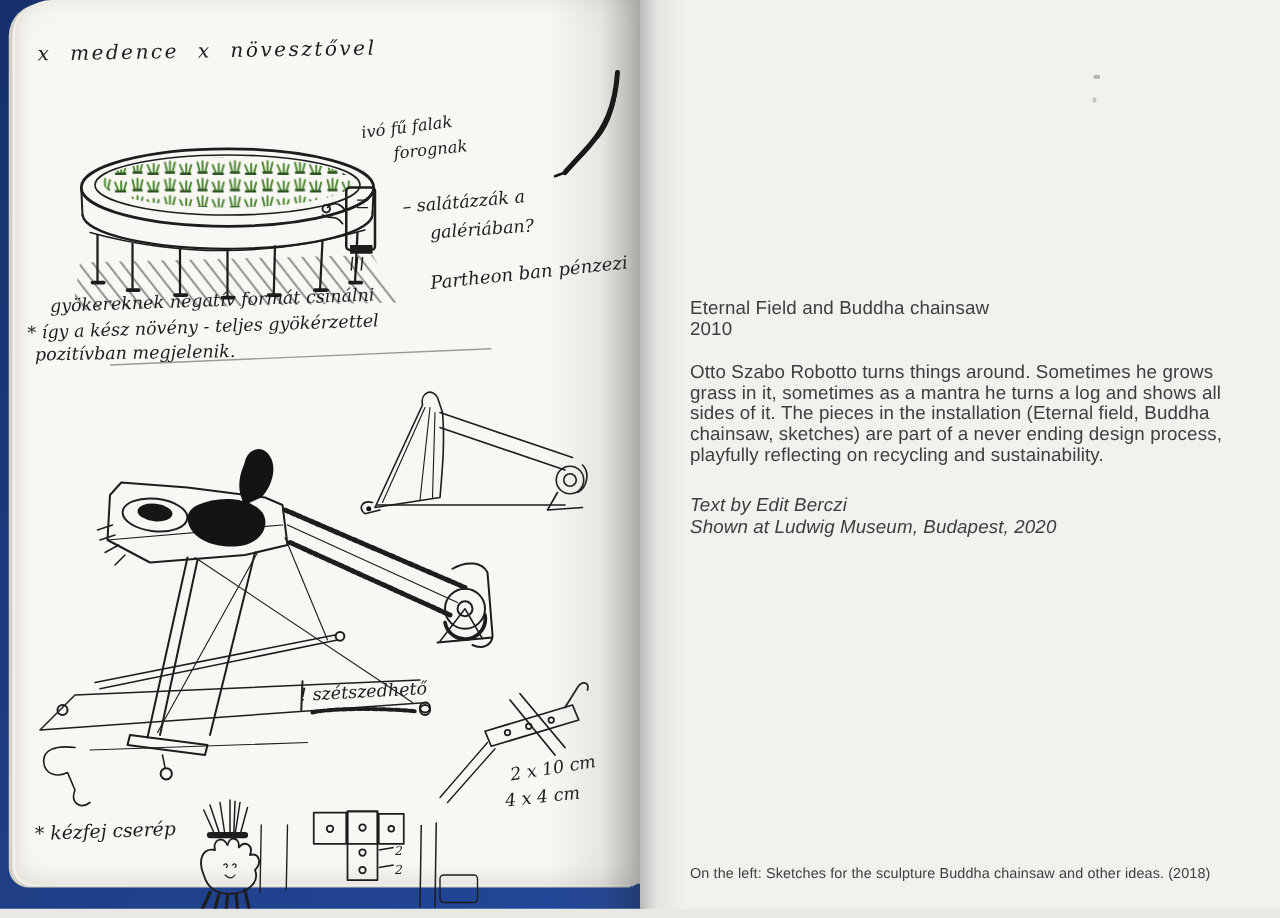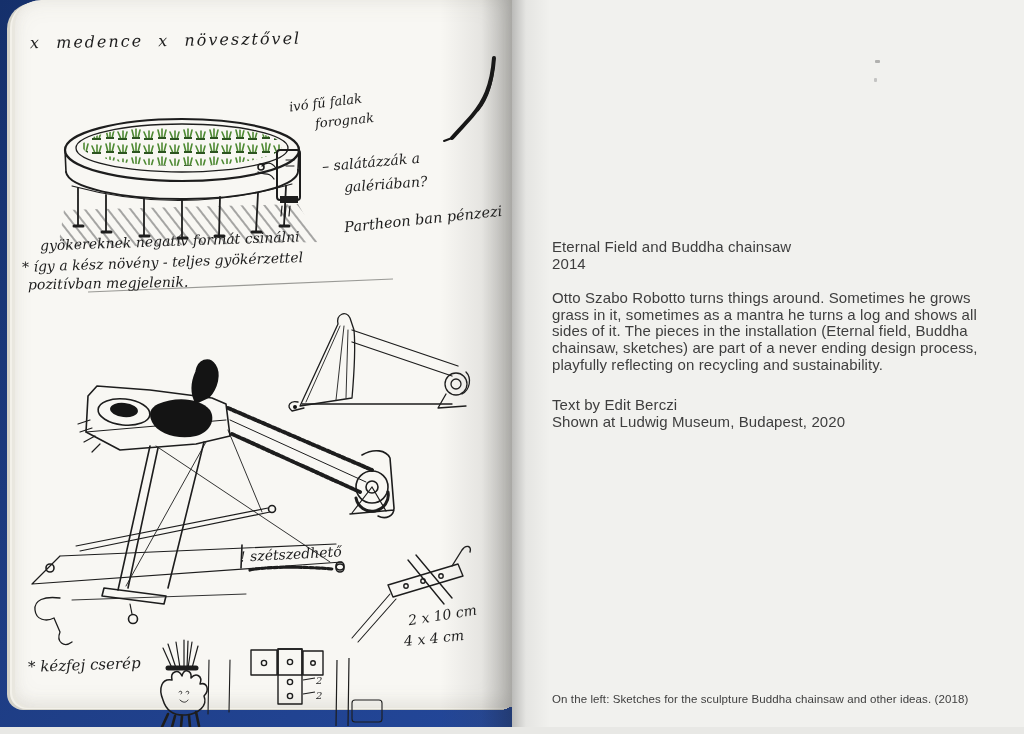--- a/index.html
+++ b/index.html
@@ -53,21 +53,21 @@
     content:"";position:absolute;left:0;top:0;bottom:0;width:38px;
     background:linear-gradient(to right, rgba(60,60,60,0.30), rgba(120,120,120,0.10) 14px, rgba(0,0,0,0) 38px);
     pointer-events:none;
   }
   .text-block{
     position:absolute;left:40px;top:239px;width:450px;
     font-size:15px;line-height:16.6px;letter-spacing:0.1px;
   }
   .tb-title,.tb-year{margin:0;}
   .tb-body{margin:18px 0 0 0;}
-  .tb-credit{margin:24px 0 16px 0;}
+  .tb-credit{margin:24px 0 16px 0;font-style:italic;}
   .tb-credit div{margin:0;}
   .caption{
     position:absolute;left:40px;top:693px;width:460px;
     font-size:11.5px;letter-spacing:0.1px;
   }
   .speck{position:absolute;background:#8f8f8d;border-radius:1px;}
   .speck-1{left:363px;top:60px;width:5px;height:3px;opacity:.65;}
   .speck-2{left:362px;top:78px;width:3px;height:4px;opacity:.45;}
 </style>
 </head>
@@ -218,21 +218,21 @@
 
     <div class="photo-shade"></div>
   </div>
 
   <div class="right-page">
     <div class="speck speck-1"></div>
     <div class="speck speck-2"></div>
 
     <div class="text-block">
       <p class="tb-title">Eternal Field and Buddha chainsaw</p>
-      <p class="tb-year">2014</p>
+      <p class="tb-year">2010</p>
       <p class="tb-body">Otto Szabo Robotto turns things around. Sometimes he grows grass in it, sometimes as a mantra he turns a log and shows all sides of it. The pieces in the installation (Eternal field, Buddha chainsaw, sketches) are part of a never ending design process, playfully reflecting on recycling and sustainability.</p>
       <div class="tb-credit">
         <div>Text by Edit Berczi</div>
         <div>Shown at Ludwig Museum, Budapest, 2020</div>
       </div>
     </div>
 
     <div class="caption">On the left: Sketches for the sculpture Buddha chainsaw and other ideas. (2018)</div>
   </div>
 

